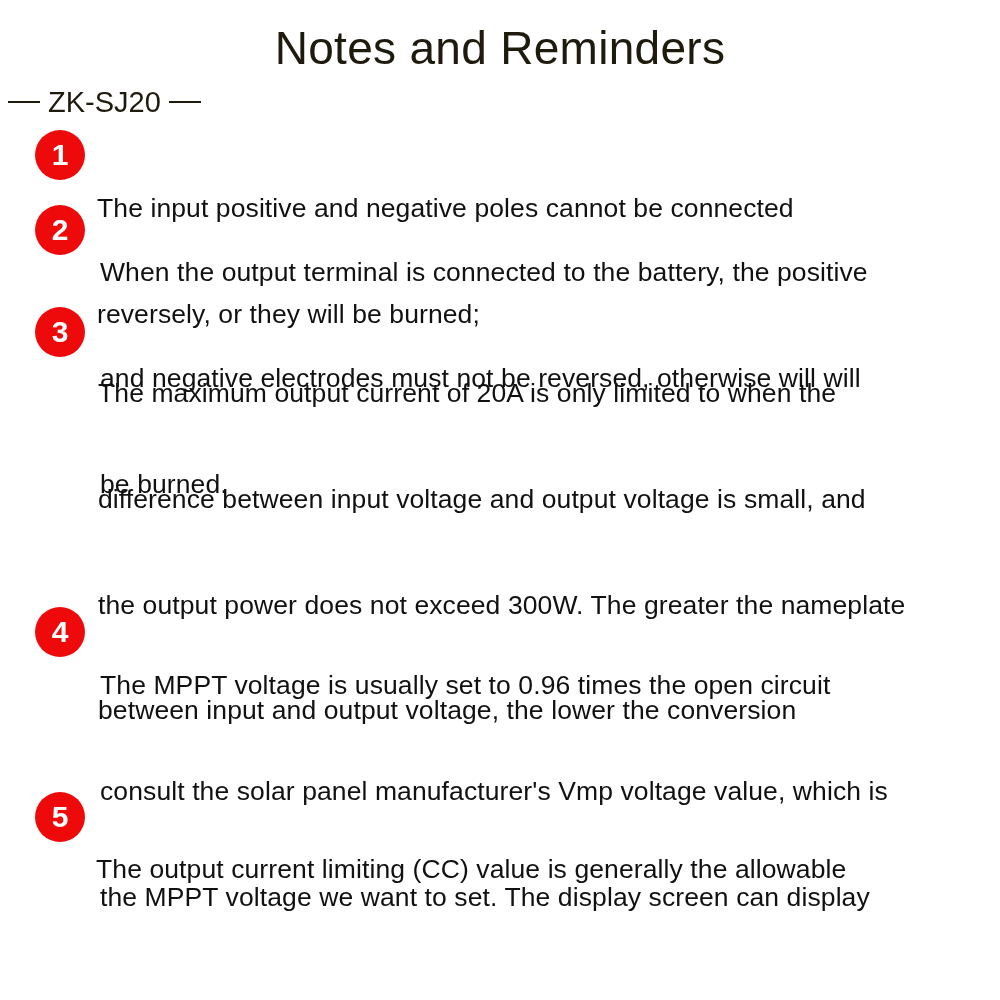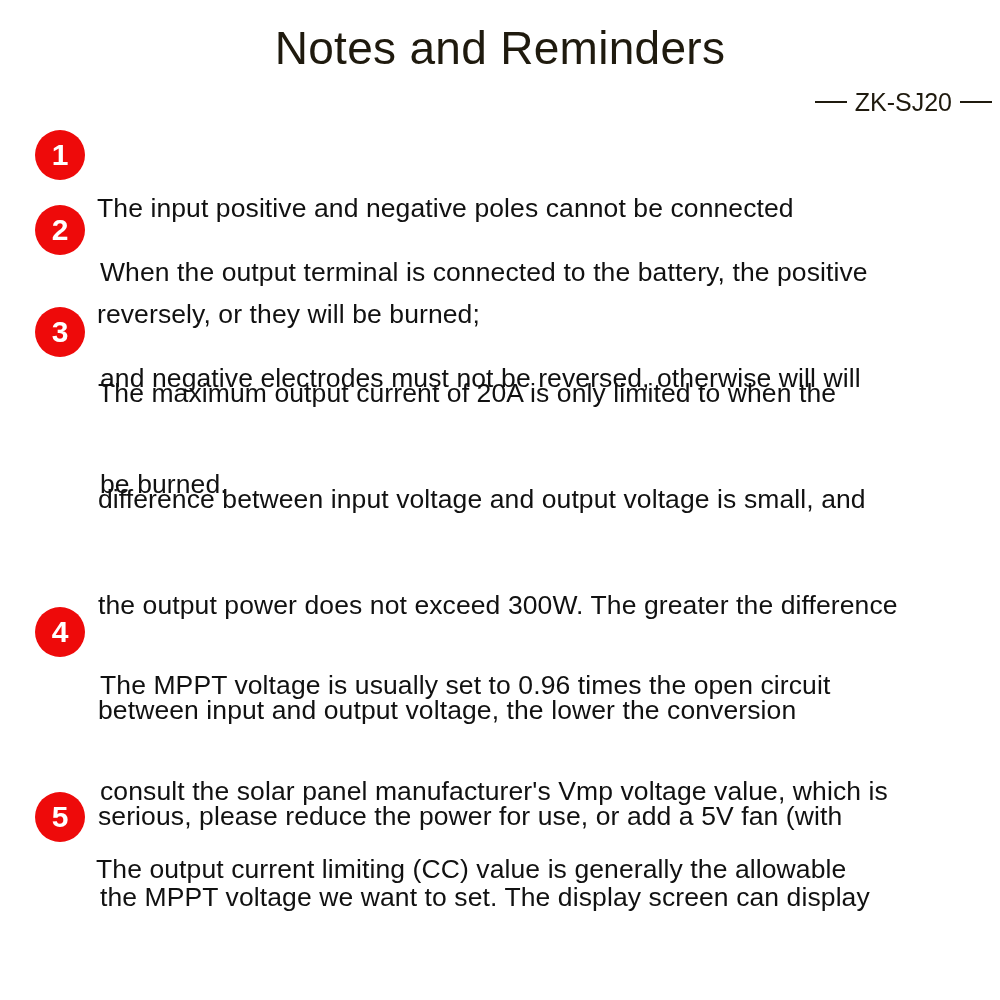--- a/index.html
+++ b/index.html
@@ -26,22 +26,22 @@
       font-size: 46px;
       color: #1f1a0e;
       letter-spacing: 0.3px;
       line-height: 60px;
     }
     .subtitle {
       position: absolute;
       left: 0;
       top: 86px;
       width: 1000px;
-      text-align: right;
-      font-size: 25px;
+      text-align: left;
+      font-size: 29px;
       line-height: 32px;
       color: #1f1a0e;
     }
     .subtitle .dash {
       display: inline-block;
       width: 32px;
       height: 2px;
       background: #1f1a0e;
       vertical-align: middle;
       margin: 0 8px;
@@ -99,23 +99,22 @@
     <span class="line">and negative electrodes must not be reversed, otherwise will will</span>
     <span class="line">be burned.</span>
   </div>
 </div>
 
 <div class="note">
   <div class="badge" style="left: 35px; top: 307px; background: rgb(238, 10, 10);">3</div>
   <div class="note-text" style="left:98px; top:306px;">
     <span class="line">The maximum output current of 20A is only limited to when the</span>
     <span class="line">difference between input voltage and output voltage is small, and</span>
-    <span class="line">the output power does not exceed 300W. The greater the difference</span>
+    <span class="line">the output power does not exceed 300W. The greater the nameplate</span>
     <span class="line">between input and output voltage, the lower the conversion</span>
-    <span class="line">serious, please reduce the power for use, or add a 5V fan (with</span>
     
     
   </div>
 </div>
 
 <div class="note">
   <div class="badge" style="left: 35px; top: 607px; background: rgb(238, 10, 10);">4</div>
   <div class="note-text" style="left:100px; top:598px;">
     <span class="line">The MPPT voltage is usually set to 0.96 times the open circuit</span>
     <span class="line">consult the solar panel manufacturer's Vmp voltage value, which is</span>

